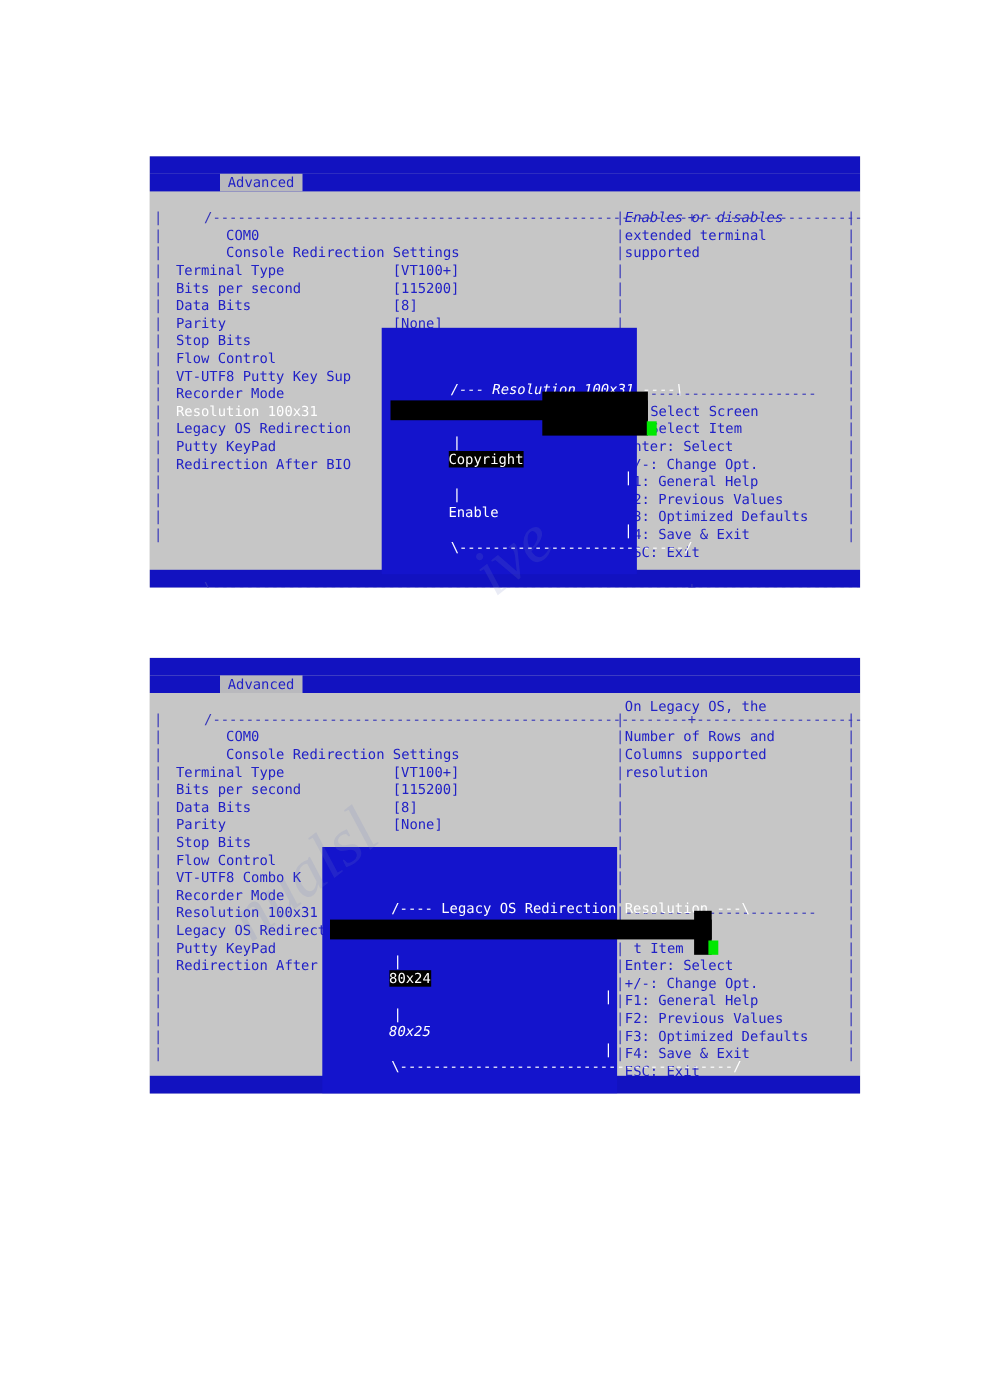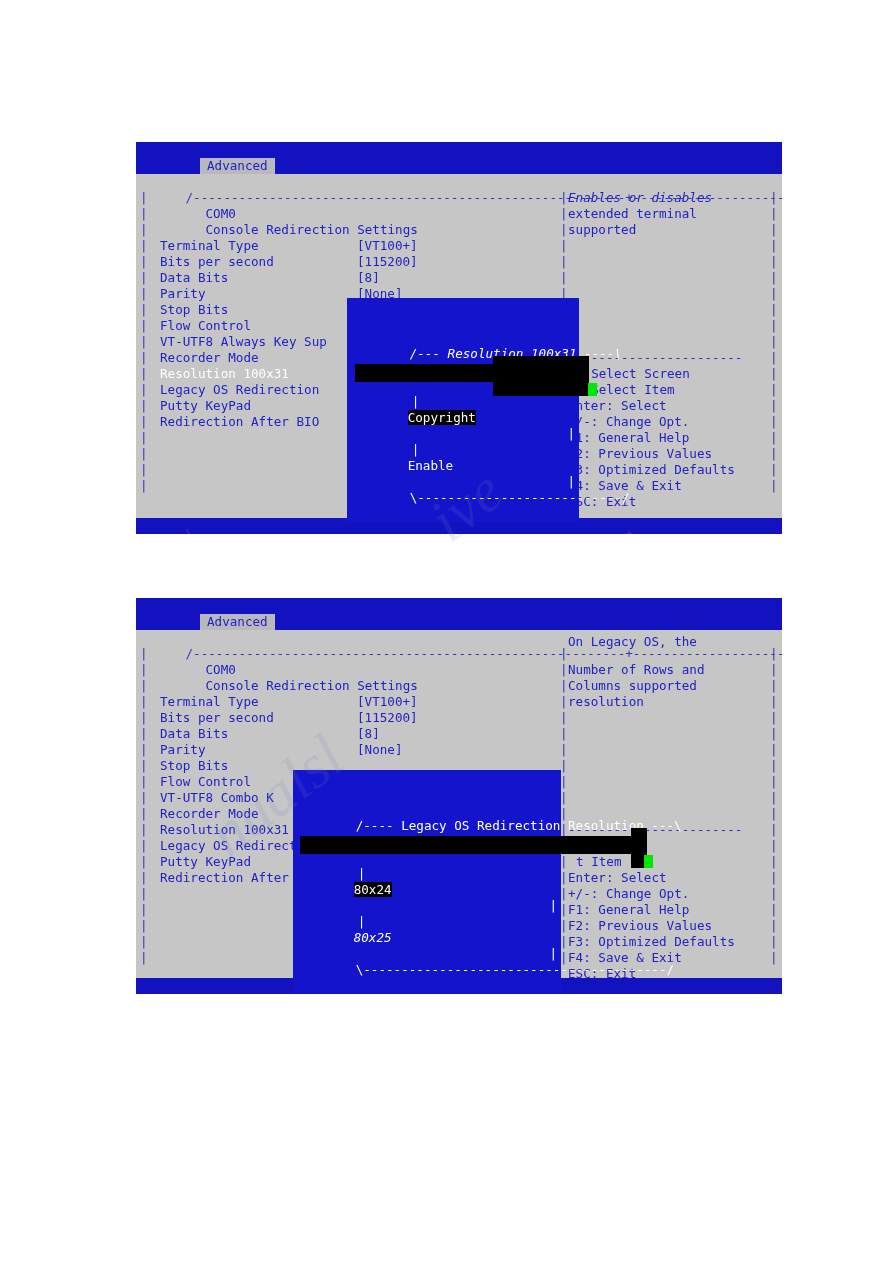--- a/index.html
+++ b/index.html
@@ -220,21 +220,21 @@
     <div class="row" style="position:absolute;left:24px;top:96px;"><span>Data Bits</span></div>
     <div class="row" style="position:absolute;left:221px;top:96px;"><span>[8]</span></div>
 
     <div class="row" style="position:absolute;left:24px;top:112px;"><span>Parity</span></div>
     <div class="row" style="position:absolute;left:221px;top:112px;"><span>[None]</span></div>
 
     <div class="row" style="position:absolute;left:24px;top:128px;"><span>Stop Bits</span></div>
 
     <div class="row" style="position:absolute;left:24px;top:144px;"><span>Flow Control</span></div>
 
-    <div class="row" style="position:absolute;left:24px;top:160px;"><span>VT-UTF8 Always Key Sup</span></div>
+    <div class="row" style="position:absolute;left:24px;top:160px;"><span>VT-UTF8 Putty Key Sup</span></div>
 
     <div class="row" style="position:absolute;left:24px;top:176px;"><span>Recorder Mode</span></div>
 
     <div class="row row-selected" style="position:absolute;left:24px;top:192px;"><span class="lbl" style="position:static;">Resolution 100x31</span></div>
 
     <div class="row" style="position:absolute;left:24px;top:208px;"><span>Legacy OS Redirection</span></div>
     <div class="row" style="position:absolute;left:221px;top:208px;"><span>[80x24]</span></div>
 
     <div class="row" style="position:absolute;left:24px;top:224px;"><span>Putty KeyPad</span></div>
     <div class="row" style="position:absolute;left:221px;top:224px;"><span>[VT100]</span></div>

